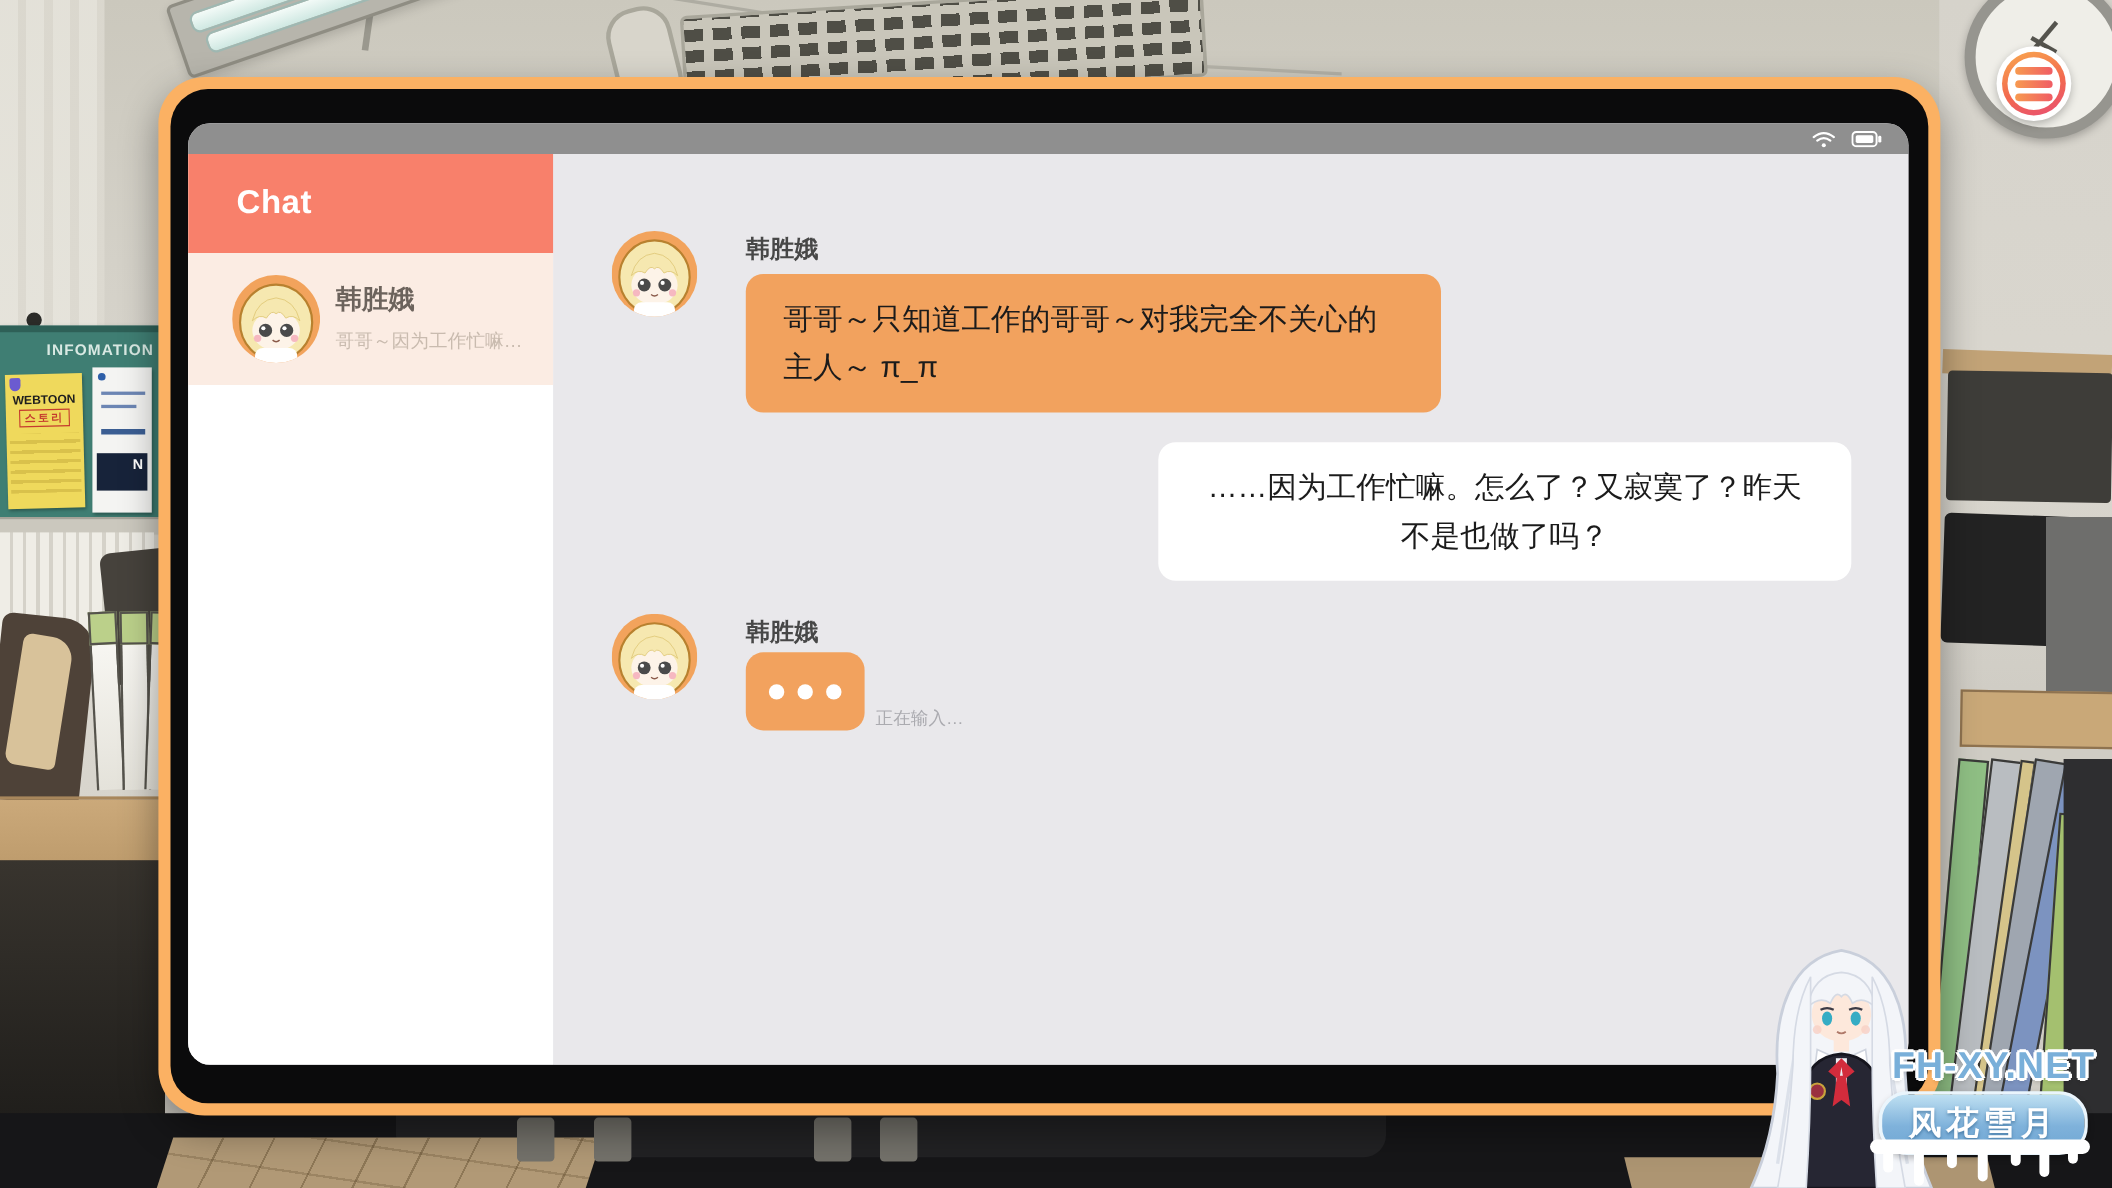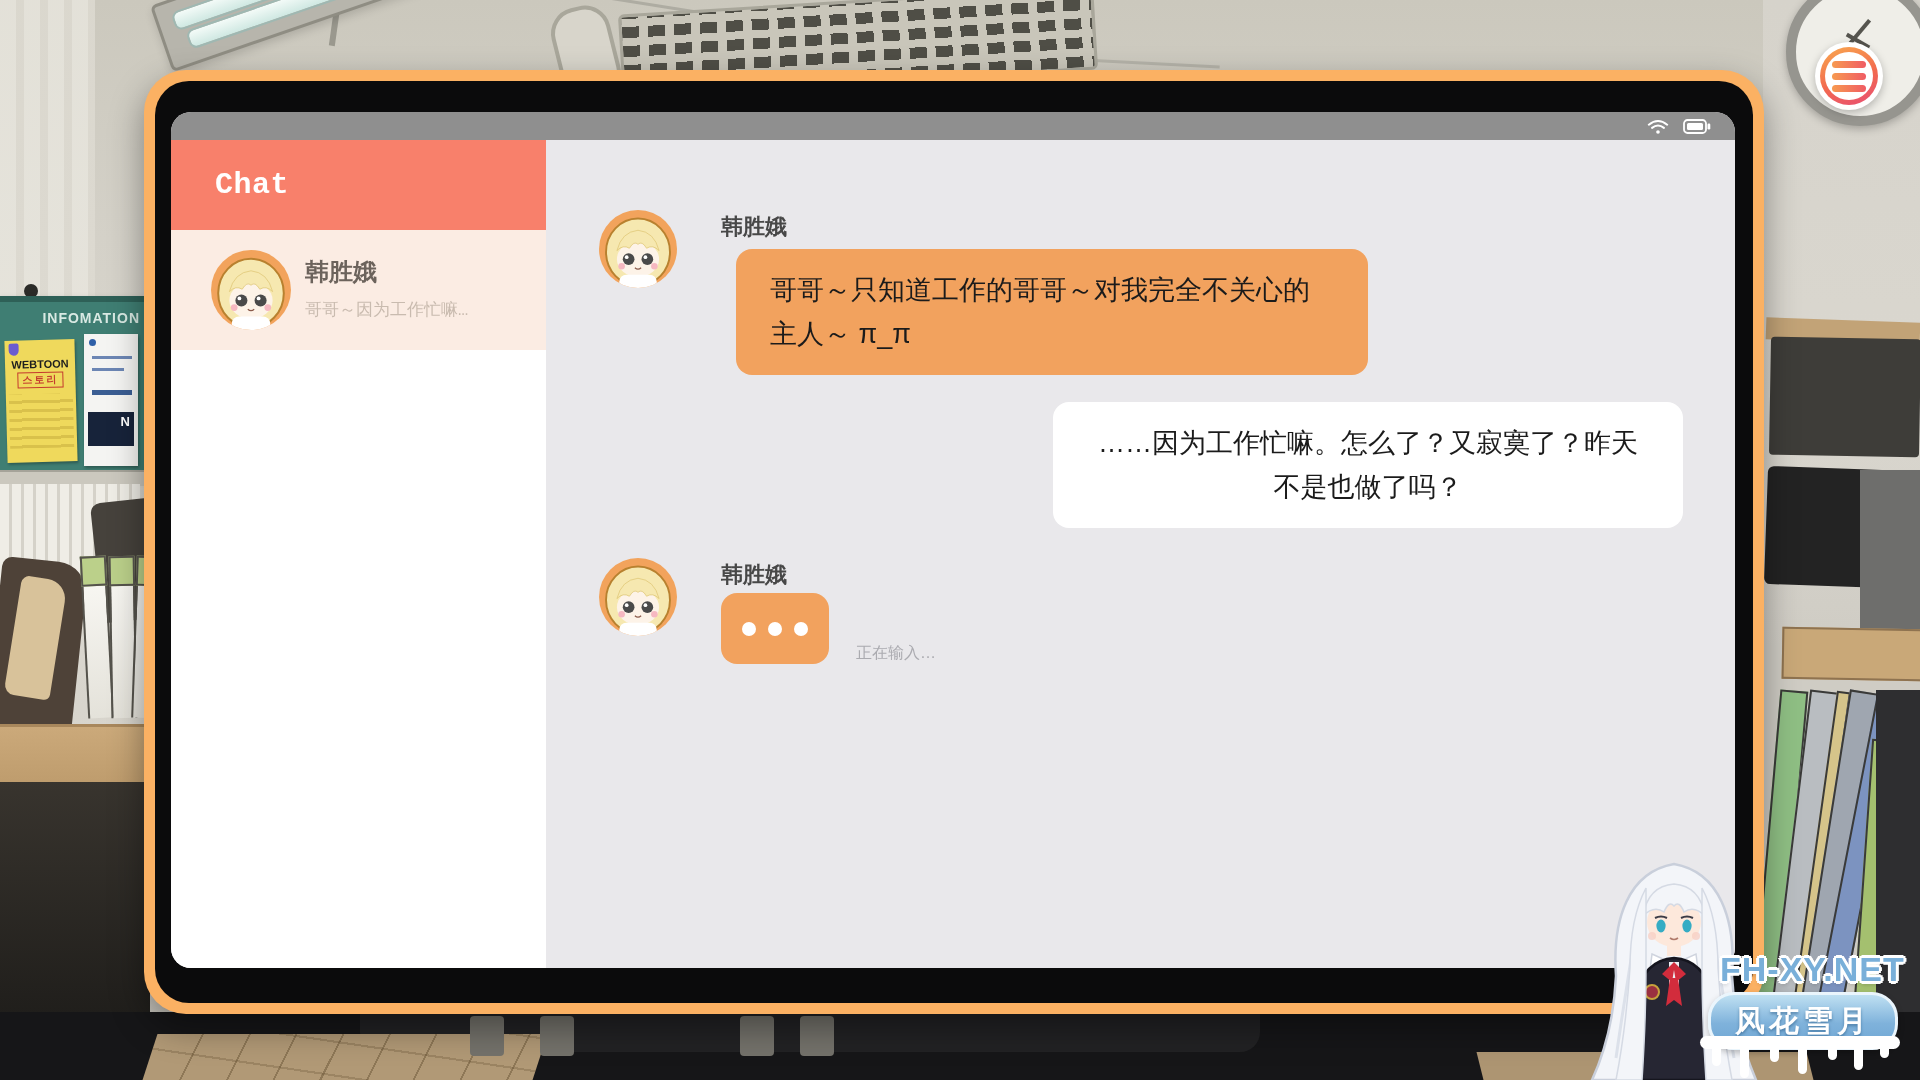--- a/index.html
+++ b/index.html
@@ -59,21 +59,21 @@
   .tile-right{left:1480px;top:1052px;width:330px;height:28px;background:#AD9572;transform:skewX(14deg);}
   .foot{top:1016px;width:34px;height:40px;background:#74726B;border-radius:4px;}
   .deskshadow{left:360px;top:1012px;width:900px;height:40px;background:#222224;border-radius:0 0 20px 20px;}
 
   
   .device{left:144px;top:70px;width:1620px;height:944px;border-radius:42px;background:#FBB163;box-shadow:0 14px 34px rgba(0,0,0,.38);}
   .bezel{position:absolute;inset:11px;background:#0B0B0C;border-radius:34px;}
   .screen{position:absolute;left:16px;top:31px;width:1564px;height:856px;border-radius:20px;overflow:hidden;background:#E9E8EB;}
   .statusbar{position:absolute;left:0;top:0;width:100%;height:28px;background:#8F8F8F;display:flex;align-items:center;justify-content:flex-end;gap:14px;padding-right:24px;box-sizing:border-box;}
   .app{position:absolute;left:0;top:28px;width:1564px;height:828px;display:flex;}
-  .sidebar{width:375px;height:100%;background:#FFFFFF;position:relative;flex:none;font-family:Liberation Mono, monospace;}
+  .sidebar{width:332px;height:100%;background:#FFFFFF;position:relative;flex:none;}
   .side-header{height:90px;background:#F8806B;color:#FFFFFF;font-size:30px;font-weight:700;line-height:90px;padding-left:44px;letter-spacing:.5px;}
   .contact{position:relative;height:120px;background:#FBECE3;cursor:pointer;}
   .c-avatar{position:absolute;left:40px;top:20px;width:80px;height:80px;}
   .c-name{position:absolute;left:134px;top:26px;font-size:24px;color:#6C635C;font-weight:600;}
   .c-preview{position:absolute;left:134px;top:68px;font-size:17px;color:#C9BBAF;}
   .chatpane{position:relative;flex:1;background:#E9E8EB;}
   .avatar62{width:78px;height:78px;}
   .sender{font-size:22px;color:#474747;font-weight:600;}
   .bubble{box-sizing:border-box;border-radius:16px;font-size:27px;line-height:44px;color:#1B1B1B;padding:19px 34px;white-space:pre-line;}
   .b-orange{background:#F2A25E;}
@@ -230,36 +230,36 @@
             <div class="c-preview">哥哥～因为工作忙嘛…</div>
           </div>
         </aside>
 
         <main class="chatpane">
 
           <svg class="abs avatar62" viewBox="0 0 100 100" style="left:53px;top:70px;">
               <use href="#avatar-girl"></use>
             </svg>
           <div class="abs sender" style="left:175px;top:72px;">韩胜娥</div>
-          <div class="abs bubble b-orange" style="left:175px;top:109px;width:632px;margin-left:15px;">哥哥～只知道工作的哥哥～对我完全不关心的
+          <div class="abs bubble b-orange" style="left:175px;top:109px;width:632px;">哥哥～只知道工作的哥哥～对我完全不关心的
 主人～ π_π</div>
 
           <div class="abs bubble b-white" style="right:52px;top:262px;width:630px;text-align:center;">……因为工作忙嘛。怎么了？又寂寞了？昨天
 不是也做了吗？</div>
 
           <svg class="abs avatar62" viewBox="0 0 100 100" style="left:53px;top:418px;">
               <use href="#avatar-girl"></use>
             </svg>
           <div class="abs sender" style="left:175px;top:420px;">韩胜娥</div>
           <div class="abs typing-bubble" style="left:175px;top:453px;">
             <div class="tdot"></div>
             <div class="tdot"></div>
             <div class="tdot"></div>
           </div>
-          <div class="abs typing-label" style="left:310px;top:503px;">正在输入…</div>
+          <div class="abs typing-label" style="left:293px;top:503px;">正在输入…</div>
         </main>
       </div>
 
     </div>
   </div>
 </div>
 
 <button class="abs menu-btn">
   <div class="menu-ring">
     <div class="menu-core">

